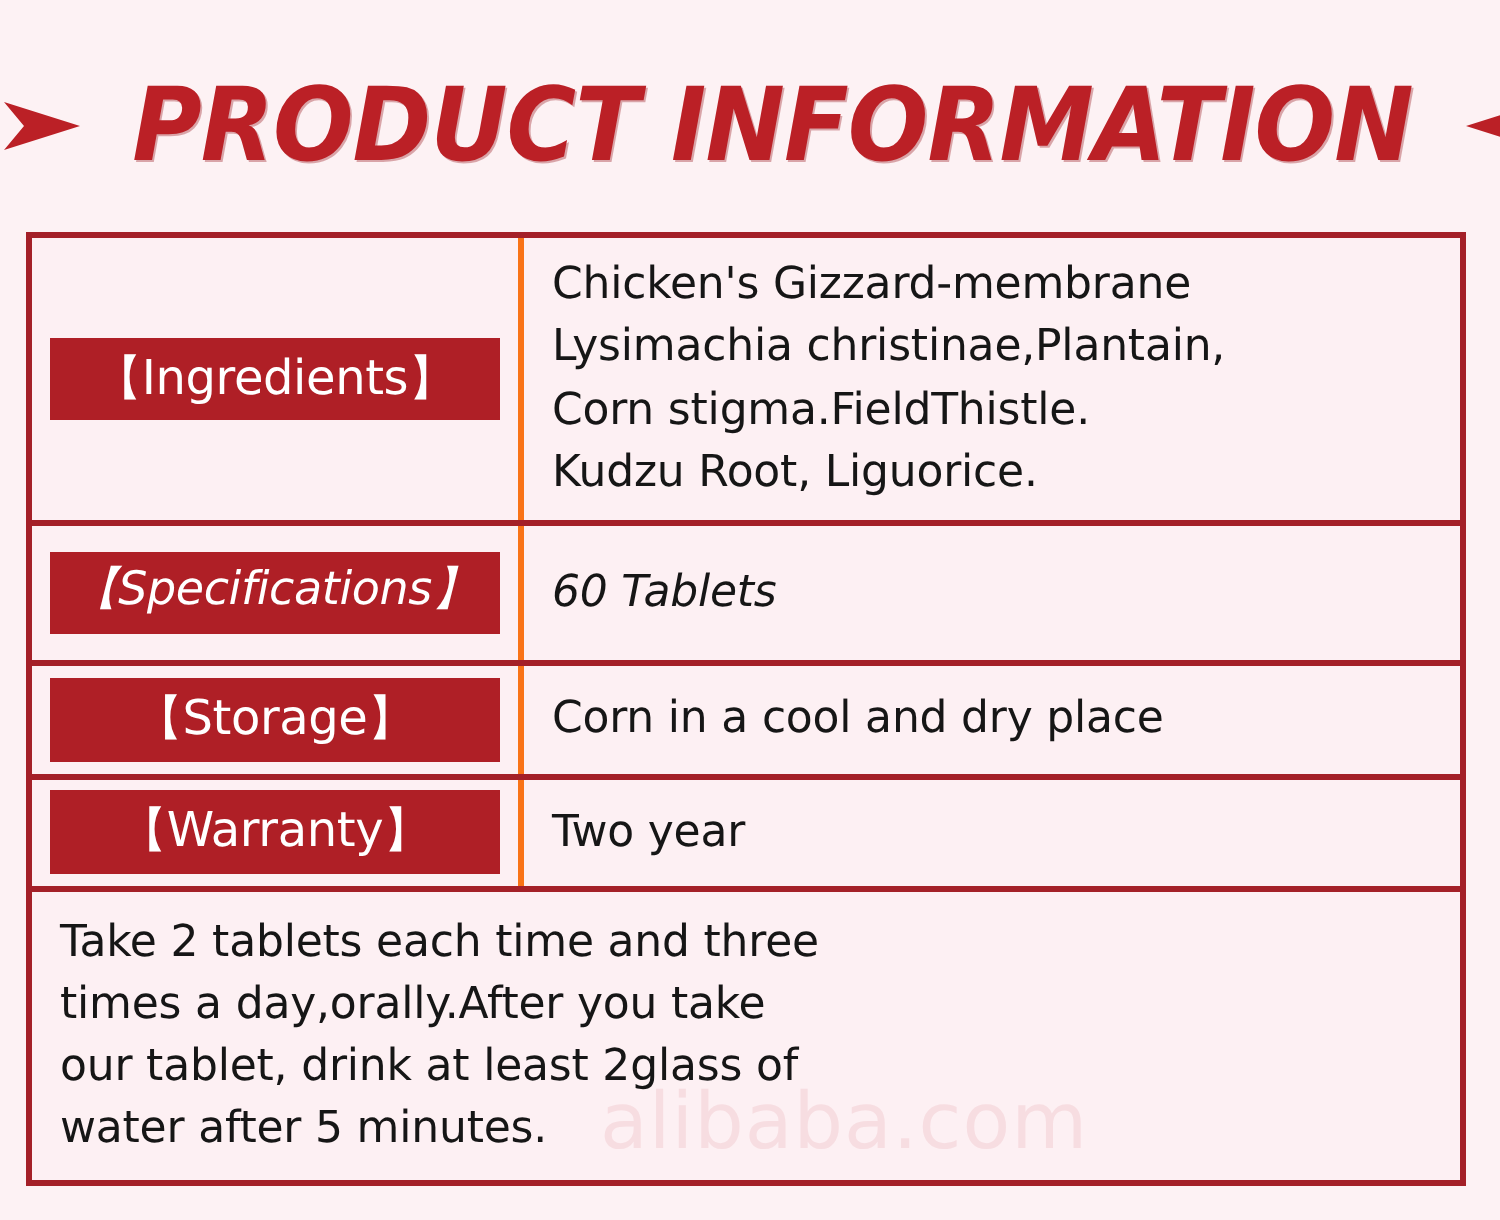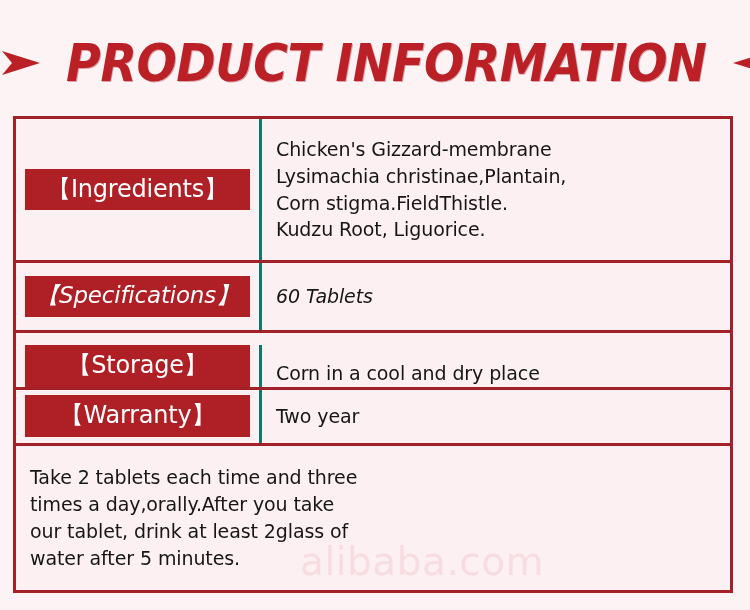--- a/index.html
+++ b/index.html
@@ -63,28 +63,28 @@
   .info-row {
     display: flex;
     border-bottom: 3px solid #a42028;
     box-sizing: border-box;
     position: relative;
   }
   .info-row:last-child { border-bottom: none; }
 
   .row-ingredients { height: 148px; }
   .row-specifications { height: 72px; font-style: italic; }
-  .row-storage { height: 58px; align-items: flex-end; }
+  .row-storage { height: 58px; }
   .row-warranty { height: 58px; }
   .row-direction { height: 148px; }
 
   .label-cell {
     width: 246px;
     flex: 0 0 246px;
-    border-right: 3px solid #0f766e;
+    border-right: 3px solid #f97316;
     box-sizing: border-box;
     display: flex;
     align-items: center;
     justify-content: center;
     padding: 0 9px;
   }
   .label-badge {
     background: #af1f26;
     color: #ffffff;
     width: 100%;
@@ -103,21 +103,21 @@
     flex: 1 1 auto;
     box-sizing: border-box;
     display: flex;
     flex-direction: column;
     justify-content: center;
     padding: 0 0 0 14px;
     position: relative;
     z-index: 2;
   }
   .value-line {
-    font-size: 19px;
+    font-size: 22px;
     color: #161616;
     line-height: 1.42;
     white-space: nowrap;
     letter-spacing: -0.1px;
   }
 
   
   .watermark {
     position: absolute;
     left: 300px;

